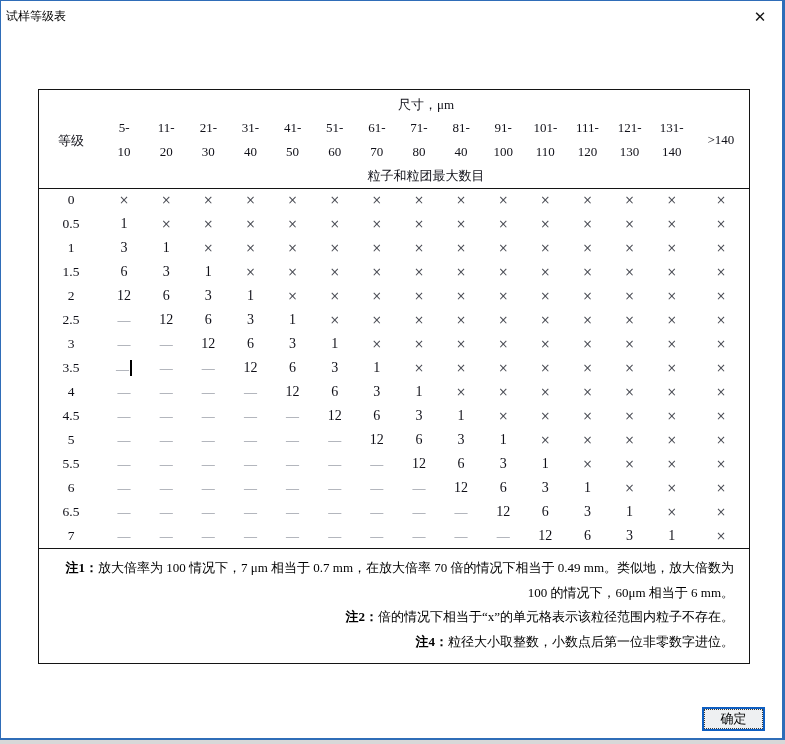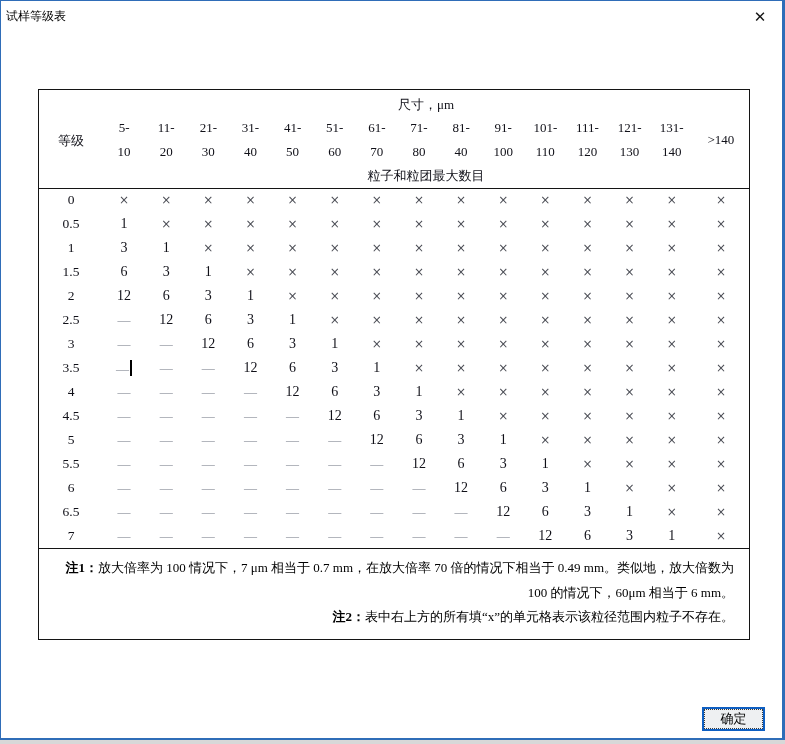--- a/index.html
+++ b/index.html
@@ -477,21 +477,22 @@
               <td class="num">6</td>
               <td class="num">3</td>
               <td class="num">1</td>
               <td class="cross">×</td>
             </tr>
           </tbody>
       </table>
 
       <div class="notes">
         <div class="note"><span class="note-label">注1：</span><span>放大倍率为 100 情况下，7 μm 相当于 0.7 mm，在放大倍率 70 倍的情况下相当于 0.49 mm。类似地，放大倍数为 100 的情况下，60μm 相当于 6 mm。</span></div>
-        <div class="note"><span class="note-label">注2：</span><span>表中右上方的所有填“x”的单元格表示该粒径范围内粒子不存在。</span></div>
+        <div class="note"><span class="note-label">注2：</span><span>倍的情况下相当于“x”的单元格表示该粒径范围内粒子不存在。</span></div>
+        <div class="note"><span class="note-label">注4：</span><span>粒径大小取整数，小数点后第一位非零数字进位。</span></div>
       </div>
     </div>
 
     <button class="ok-button">
       <span class="focus-ring">确定</span>
     </button>
 
   </div>
 </div>
 

